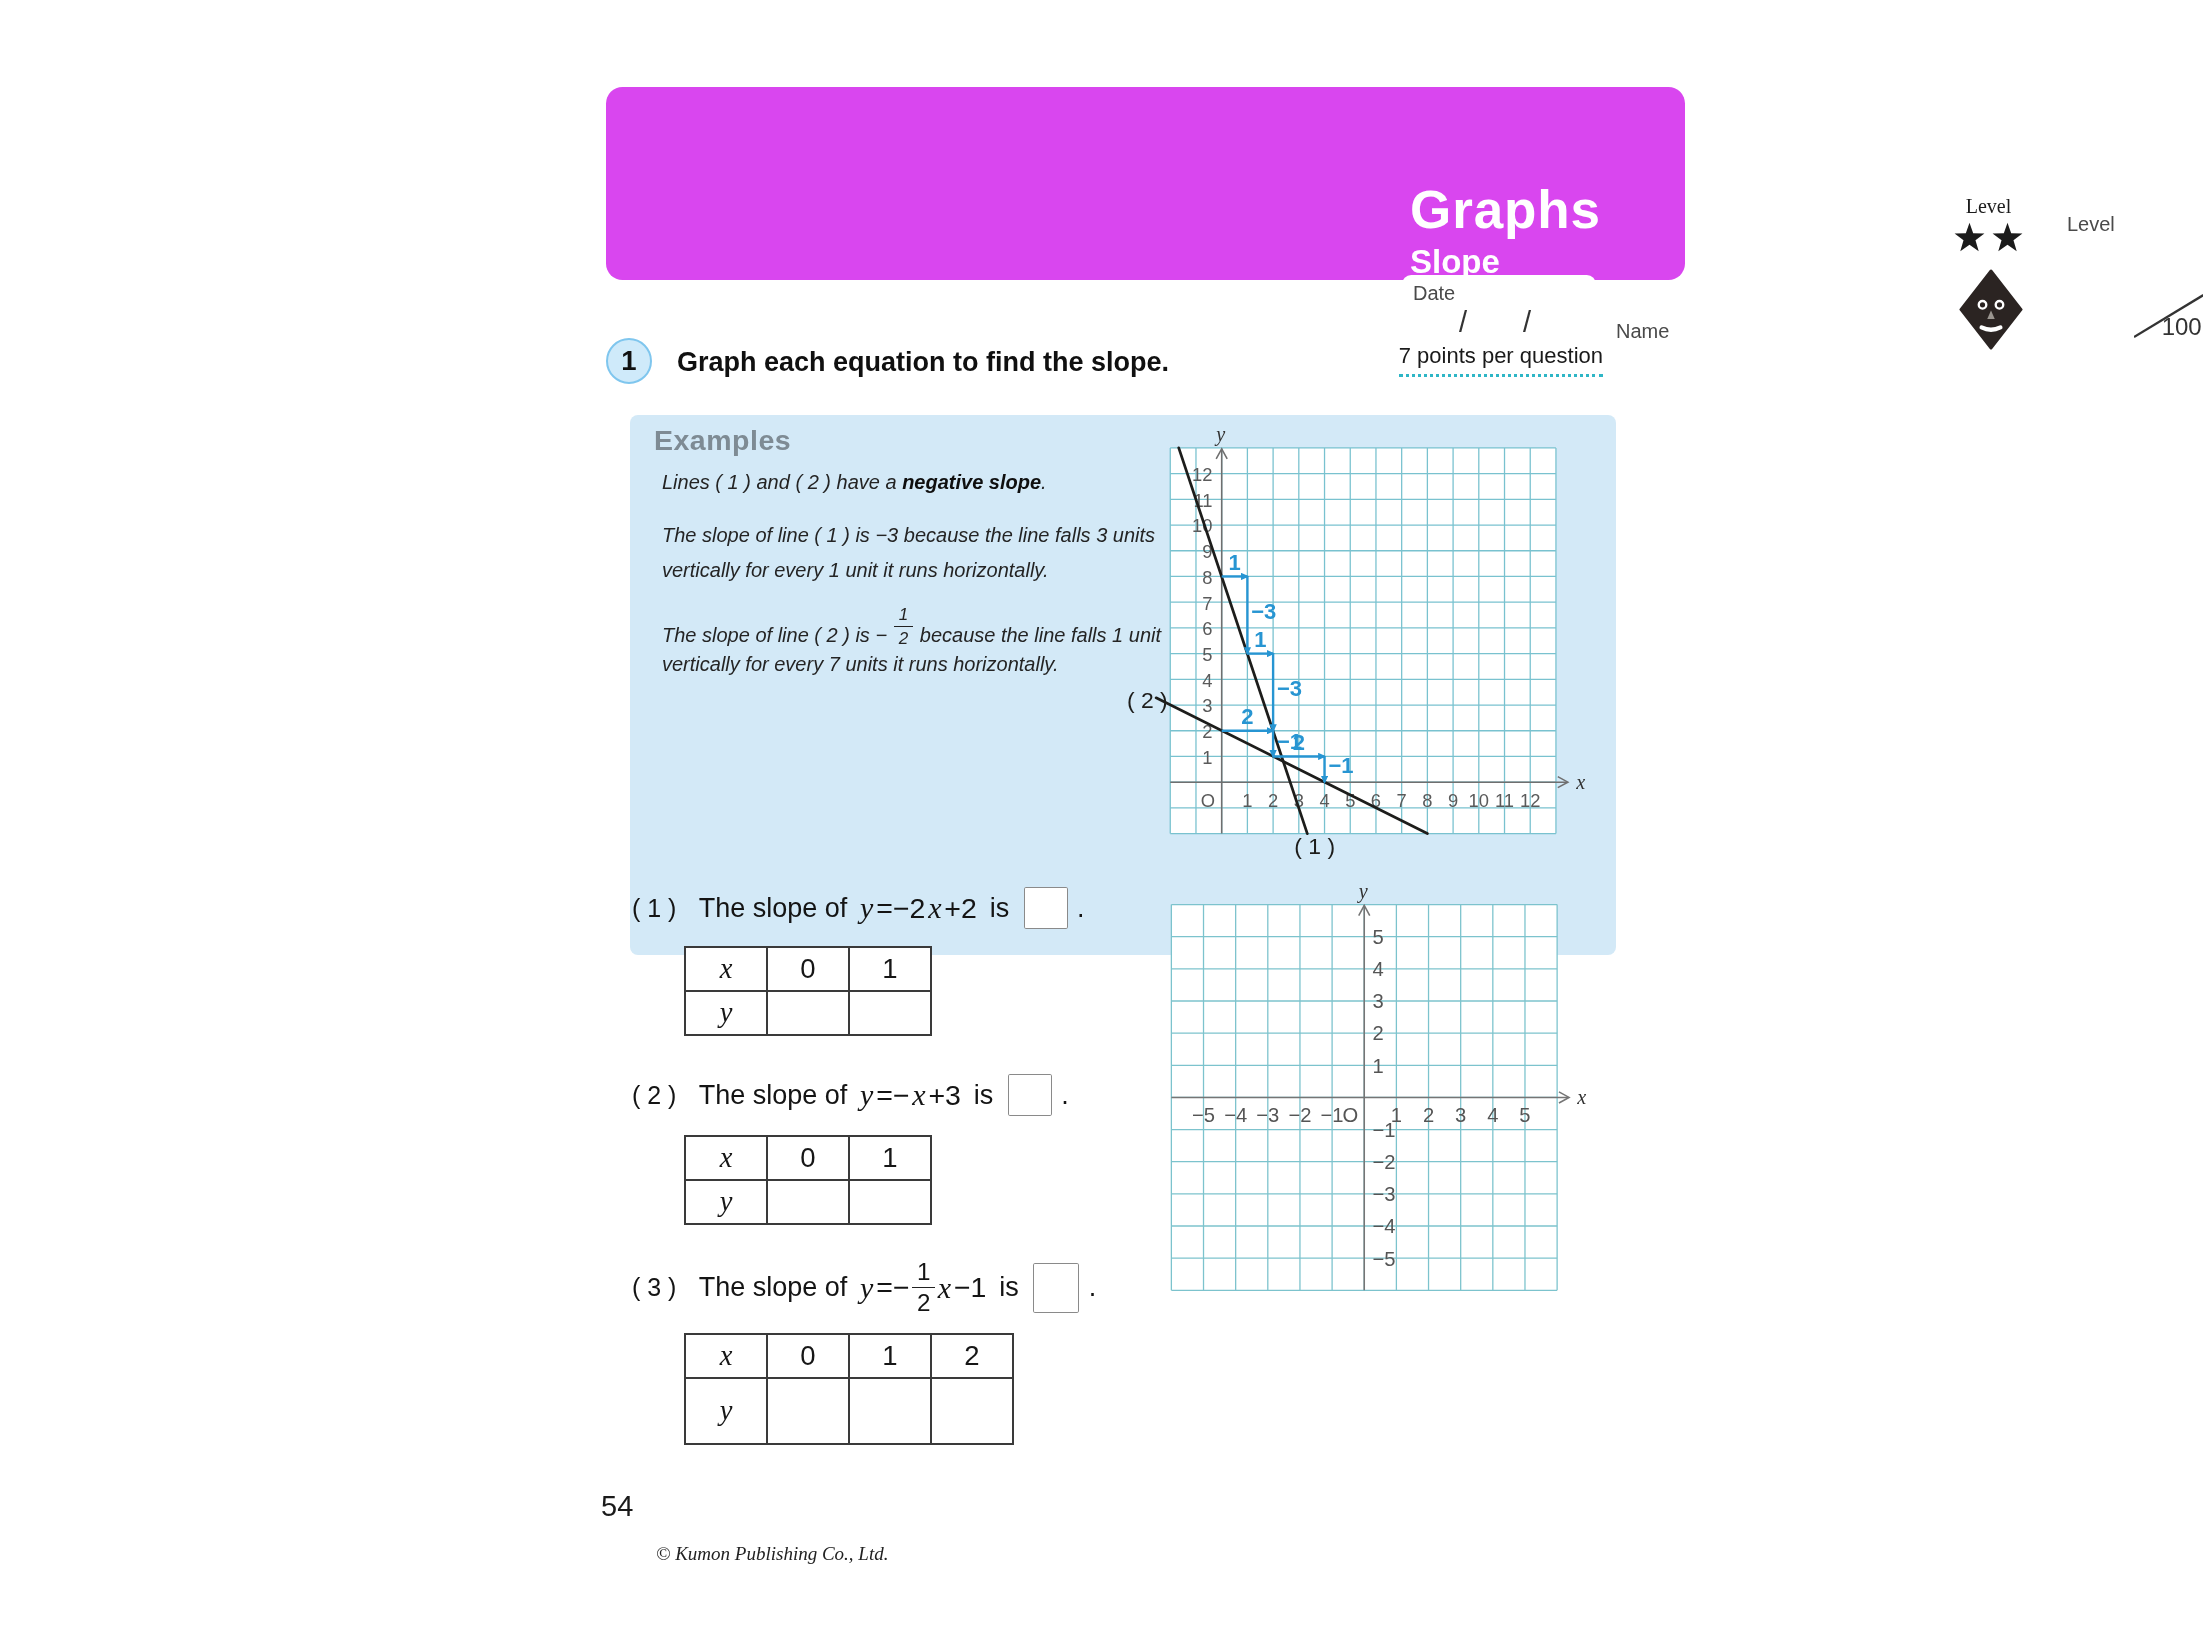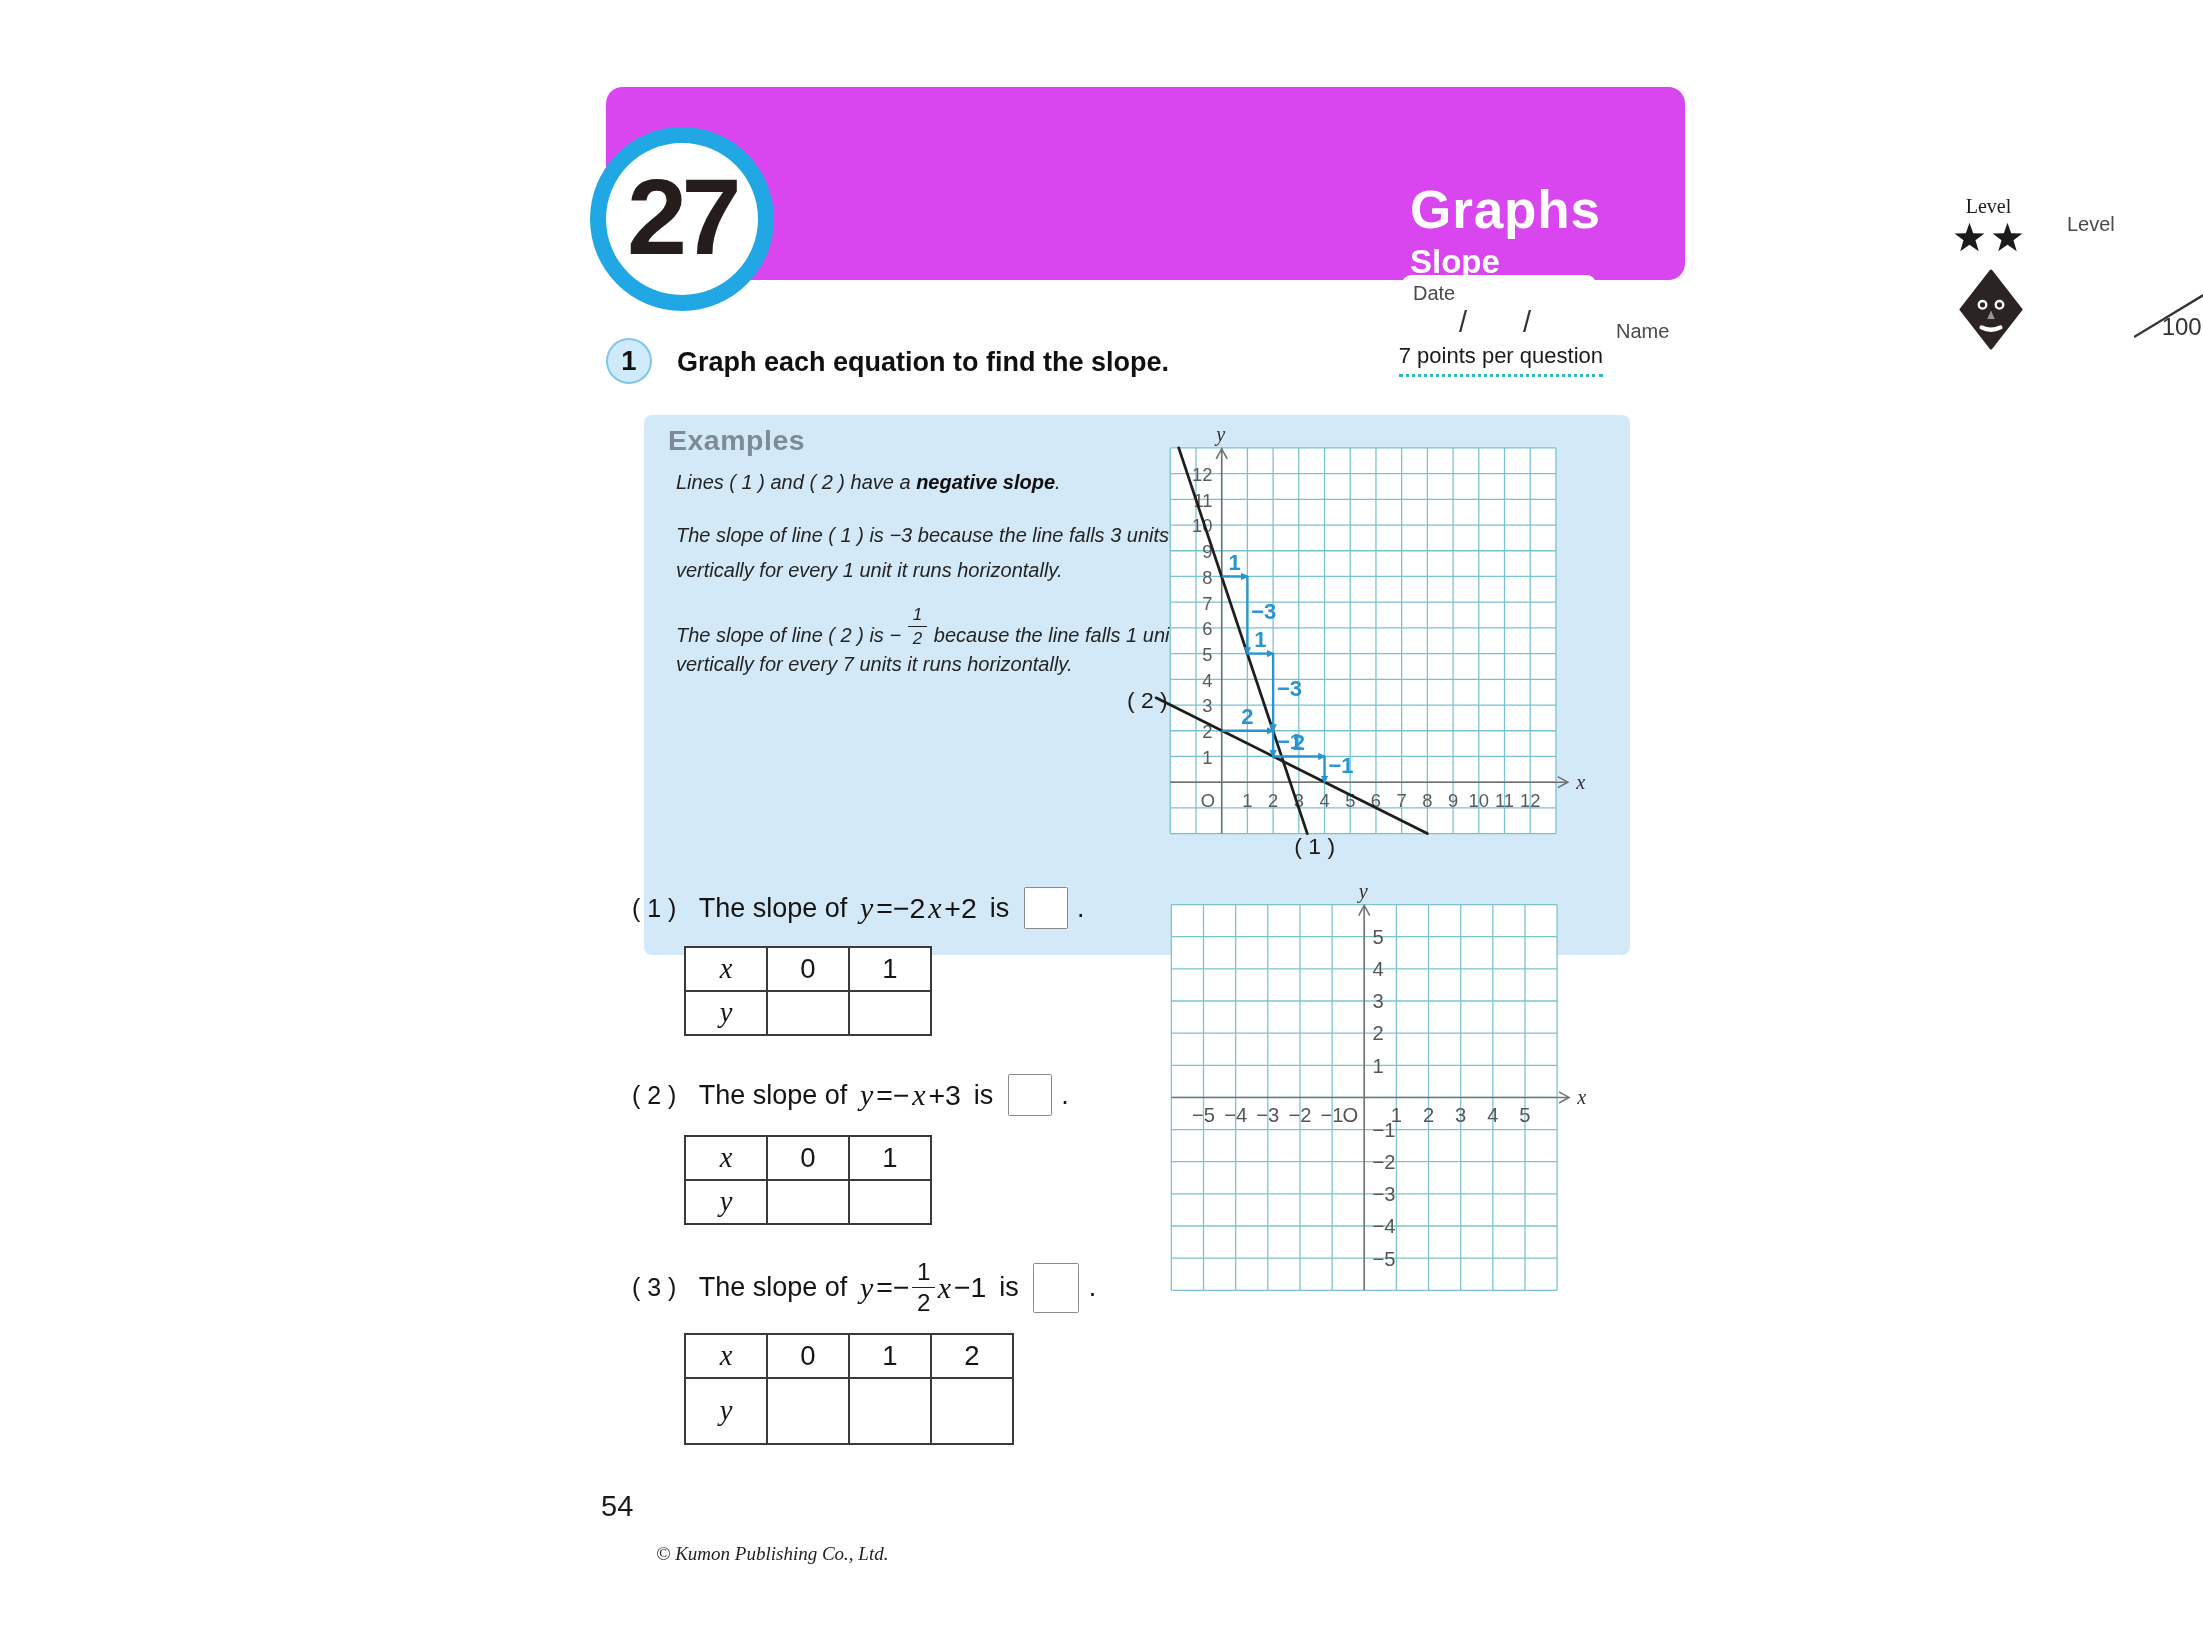--- a/index.html
+++ b/index.html
@@ -33,21 +33,21 @@
 
   
   .q-circle{position:absolute;left:606px;top:338px;width:42px;height:42px;border-radius:50%;
        background:#cfeafa;border:2.8px solid #7fc6ee;display:flex;align-items:center;justify-content:center;
        font-size:27.5px;font-weight:800;color:#111111;}
   .instruction{position:absolute;left:677px;top:347px;font-size:27px;font-weight:700;color:#101010;}
   .points-note{position:absolute;right:601px;top:343px;font-size:22px;color:#1a1a1a;
        border-bottom:3.7px dotted #2eb6c6;padding-bottom:4.6px;}
 
   
-  .examples-box{position:absolute;left:644px;top:415px;width:986px;height:540px;
+  .examples-box{position:absolute;left:630px;top:415px;width:986px;height:540px;
        background:#d3e9f7;border-radius:8px;}
   .examples-heading{position:absolute;left:24px;top:9.2px;font-size:28.5px;font-weight:800;
        color:#7e8b94;letter-spacing:0.5px;}
   .exline{position:absolute;left:24px;margin:8px;font-size:20px;color:#242424;white-space:nowrap;font-style:italic;}
   .ex1{top:48px;} .ex2a{top:101px;} .ex2b{top:136px;}
   .ex3a{top:171px;display:flex;align-items:flex-end;gap:7px;height:53px;} .ex3b{top:230px;}
   .exline b{color:#0f0f0f;}
 
   .frac{display:inline-flex;flex-direction:column;align-items:center;line-height:1;
         font-size:0.85em;vertical-align:middle;}
@@ -129,25 +129,20 @@
 
     <div class="wbox score-box">
       <span class="field-label">Level</span>
       <svg class="score-slash" width="73" height="48" viewBox="0 0 80 52">
         <line x1="0" y1="48" x2="76" y2="2" stroke="#333333" stroke-width="2.5"></line>
       </svg>
       <span class="score-max">100</span>
     </div>
   </div>
 
-  <div class="lesson-outer">
-    <div class="lesson-inner">
-      <span class="lesson-num">27</span>
-    </div>
-  </div>
 
   <div class="q-circle">1</div>
   <div class="instruction">Graph each equation to find the slope.</div>
   <div class="points-note">7 points per question</div>
 
   <div class="examples-box">
     <div class="examples-heading">Examples</div>
     <p class="exline ex1"><span>Lines ( 1 ) and ( 2 ) have a </span><b>negative slope</b><span>.</span></p>
     <p class="exline ex2a">The slope of line ( 1 ) is −3 because the line falls 3 units</p>
     <p class="exline ex2b">vertically for every 1 unit it runs horizontally.</p>

